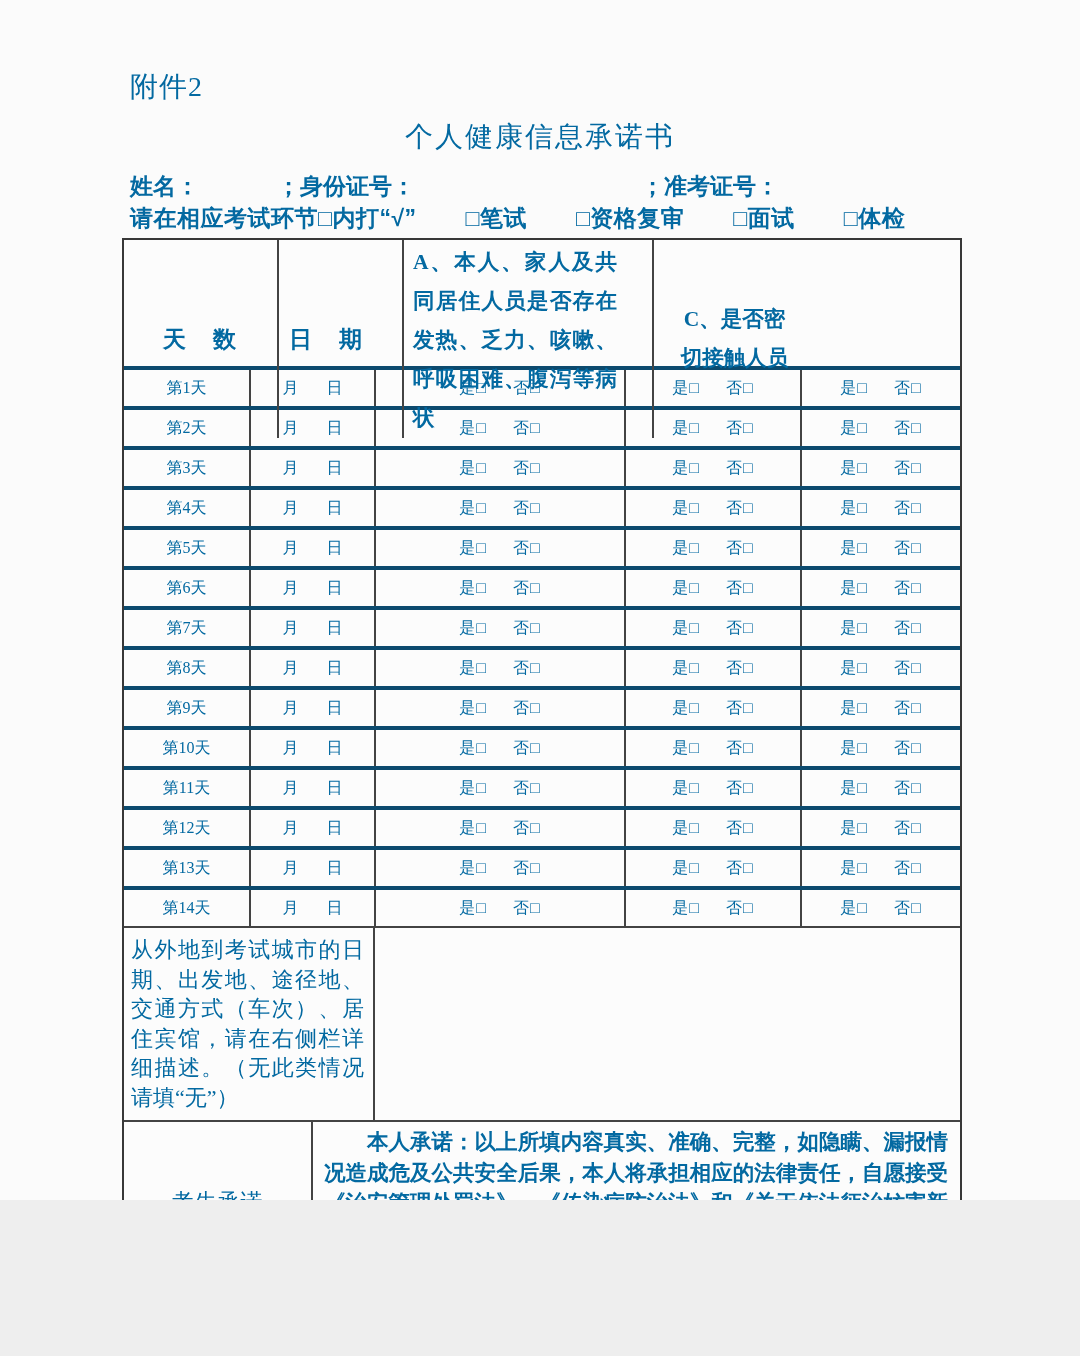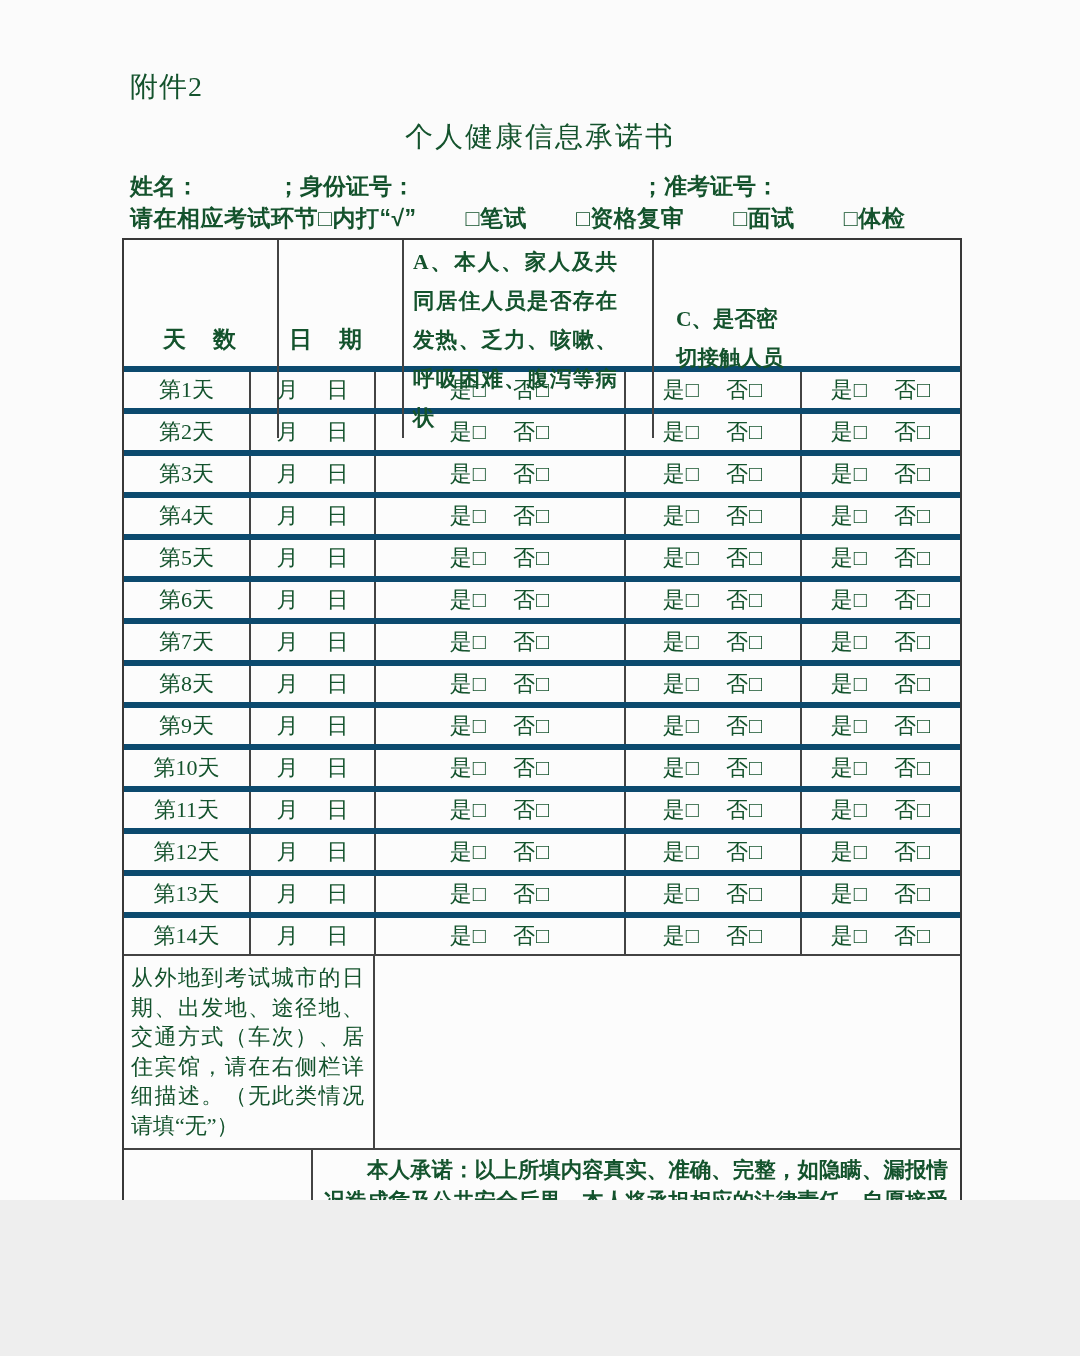--- a/index.html
+++ b/index.html
@@ -1,18 +1,18 @@
 <!DOCTYPE html>
 <html lang="zh"><head>
 <meta charset="utf-8">
 <style>
   html,body{margin:0;padding:0;background:#eee;}
   .doc{
     position:relative;width:1080px;height:1200px;background:#fbfbfb;
-    font-family:"Liberation Serif","DejaVu Serif",serif;color:#14532d;
+    font-family:"Liberation Serif","DejaVu Serif",serif;color:#0369a1;
     overflow:hidden;
   }
   .sans{font-family:"Liberation Sans","DejaVu Sans",sans-serif;}
 
   .attachment{position:absolute;left:130px;top:68px;font-size:28px;letter-spacing:1px;}
   .title{position:absolute;left:0;top:118px;width:100%;margin:0;text-align:center;
          font-size:28px;font-weight:400;letter-spacing:2px;}
   .fields{position:absolute;left:0;top:171px;width:100%;height:30px;
           font-weight:700;font-size:23px;}
   .f-name{position:absolute;left:130px;}
@@ -25,23 +25,23 @@
   .tbl{position:absolute;left:122px;top:238px;width:840px;
        border:2px solid #383838;box-sizing:border-box;background:#fcfcfc;}
   .grid{display:grid;grid-template-columns:125px 125px 250px 176px 160px;}
   .grid > div{box-sizing:border-box;border-left:2px solid #434343;}
   .grid > div:first-child{border-left:none;}
 
   .thead{height:126px;}
   .th{font-size:21.5px;line-height:39px;font-weight:700;margin-left:28px;}
   .th.cmid{display:flex;align-items:center;justify-content:center;letter-spacing:2px;font-size:23px;}
   .th.ctext{padding:3px 7px 0 9px;text-align:justify;}
-  .th.cvert{display:flex;flex-direction:column;justify-content:center;padding:0 7px 0 22px;}
-
-  .drow{height:36px;border-top:6px solid #0c4a6e;font-size:22px;}
+  .th.cvert{display:flex;flex-direction:column;justify-content:center;padding:0 7px 0 22px;text-align:center;}
+
+  .drow{height:36px;border-top:4px solid #0c4a6e;font-size:16px;}
   .drow .c{display:flex;align-items:center;justify-content:center;}
   .pair{display:flex;gap:28px;}
   .yn{display:flex;gap:26px;letter-spacing:1px;}
 
   .mrow{display:flex;border-top:2px solid #434343;box-sizing:border-box;}
   .mrow > div{box-sizing:border-box;}
   .travel{height:194px;}
   .travel-note{width:251px;border-right:2px solid #434343;padding:7px 9px 0 7px;
                font-size:22px;line-height:29.5px;text-align:justify;}
   .travel-blank{flex:1;}

